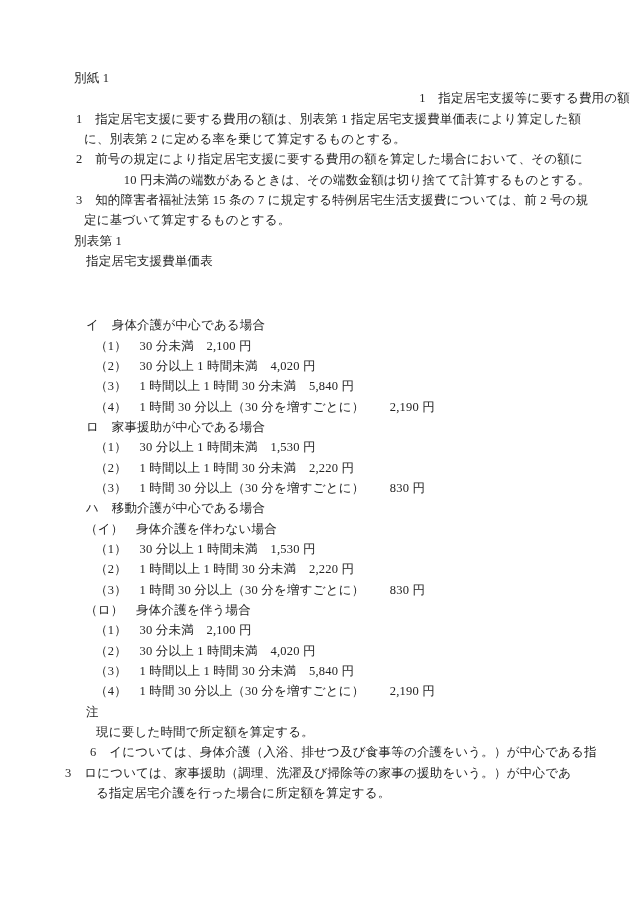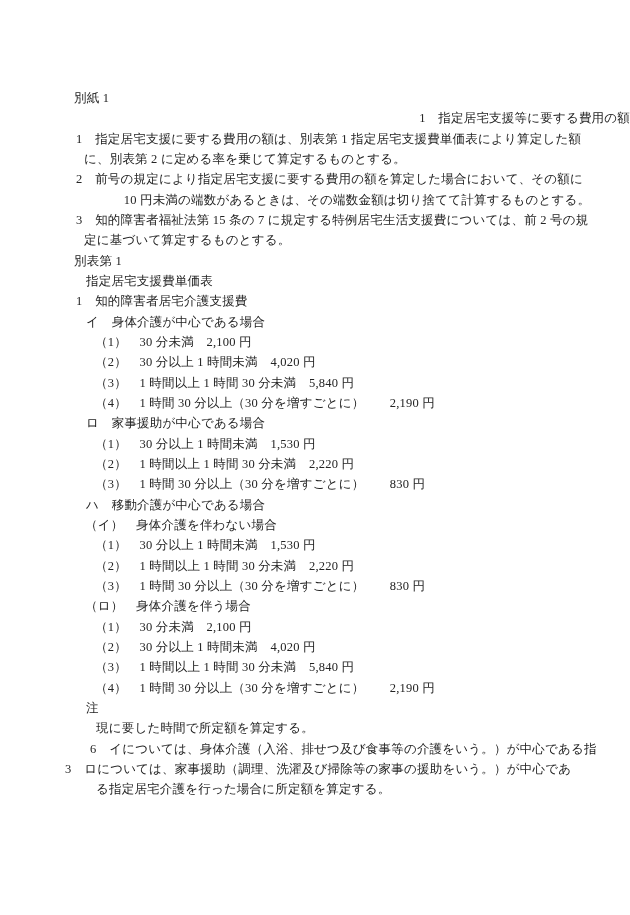--- a/index.html
+++ b/index.html
@@ -10,21 +10,21 @@
   }
   .page {
     position: relative;
     width: 630px;
     height: 915px;
     background: var(--paper, #ffffff);
     overflow: hidden;
   }
   .doc {
     position: absolute;
-    top: 88px;
+    top: 68px;
     left: 0;
     width: 100%;
   }
   .doc-line {
     height: 20.33px;
     line-height: 20.33px;
     font-size: 12.5px;
     color: var(--ink, #232323);
     white-space: pre;
     letter-spacing: 0.2px;
@@ -42,22 +42,21 @@
       <div class="doc-line" style="padding-left: 74px;"><span class="line-text">別紙 1</span></div>
       <div class="doc-line center"><span class="line-text">1　指定居宅支援等に要する費用の額</span></div>
       <div class="doc-line" style="padding-left: 76px;"><span class="line-text">1　指定居宅支援に要する費用の額は、別表第 1 指定居宅支援費単価表により算定した額</span></div>
       <div class="doc-line" style="padding-left: 84px;"><span class="line-text">に、別表第 2 に定める率を乗じて算定するものとする。</span></div>
       <div class="doc-line" style="padding-left: 76px;"><span class="line-text">2　前号の規定により指定居宅支援に要する費用の額を算定した場合において、その額に</span></div>
       <div class="doc-line" style="padding-left: 84px; text-align: center;"><span class="line-text">10 円未満の端数があるときは、その端数金額は切り捨てて計算するものとする。</span></div>
       <div class="doc-line" style="padding-left: 76px;"><span class="line-text">3　知的障害者福祉法第 15 条の 7 に規定する特例居宅生活支援費については、前 2 号の規</span></div>
       <div class="doc-line" style="padding-left: 84px;"><span class="line-text">定に基づいて算定するものとする。</span></div>
       <div class="doc-line" style="padding-left: 74px;"><span class="line-text">別表第 1</span></div>
       <div class="doc-line" style="padding-left: 86px;"><span class="line-text">指定居宅支援費単価表</span></div>
-      <div class="doc-line" style="padding-left: 76px;"><span class="line-text">1　知的障害者居宅介護支援費</span></div>
-      <div class="doc-line" style="padding-left: 86px;"><span class="line-text">イ　身体介護が中心である場合</span></div>
+      <div class="doc-line" style="padding-left: 86px; margin-top: 44px;"><span class="line-text">イ　身体介護が中心である場合</span></div>
       <div class="doc-line" style="padding-left: 95px;"><span class="line-text">（1）　30 分未満　2,100 円</span></div>
       <div class="doc-line" style="padding-left: 95px;"><span class="line-text">（2）　30 分以上 1 時間未満　4,020 円</span></div>
       <div class="doc-line" style="padding-left: 95px;"><span class="line-text">（3）　1 時間以上 1 時間 30 分未満　5,840 円</span></div>
       <div class="doc-line" style="padding-left: 95px;"><span class="line-text">（4）　1 時間 30 分以上（30 分を増すごとに）　　2,190 円</span></div>
       <div class="doc-line" style="padding-left: 86px;"><span class="line-text">ロ　家事援助が中心である場合</span></div>
       <div class="doc-line" style="padding-left: 95px;"><span class="line-text">（1）　30 分以上 1 時間未満　1,530 円</span></div>
       <div class="doc-line" style="padding-left: 95px;"><span class="line-text">（2）　1 時間以上 1 時間 30 分未満　2,220 円</span></div>
       <div class="doc-line" style="padding-left: 95px;"><span class="line-text">（3）　1 時間 30 分以上（30 分を増すごとに）　　830 円</span></div>
       <div class="doc-line" style="padding-left: 86px;"><span class="line-text">ハ　移動介護が中心である場合</span></div>
       <div class="doc-line" style="padding-left: 85px;"><span class="line-text">（イ）　身体介護を伴わない場合</span></div>

